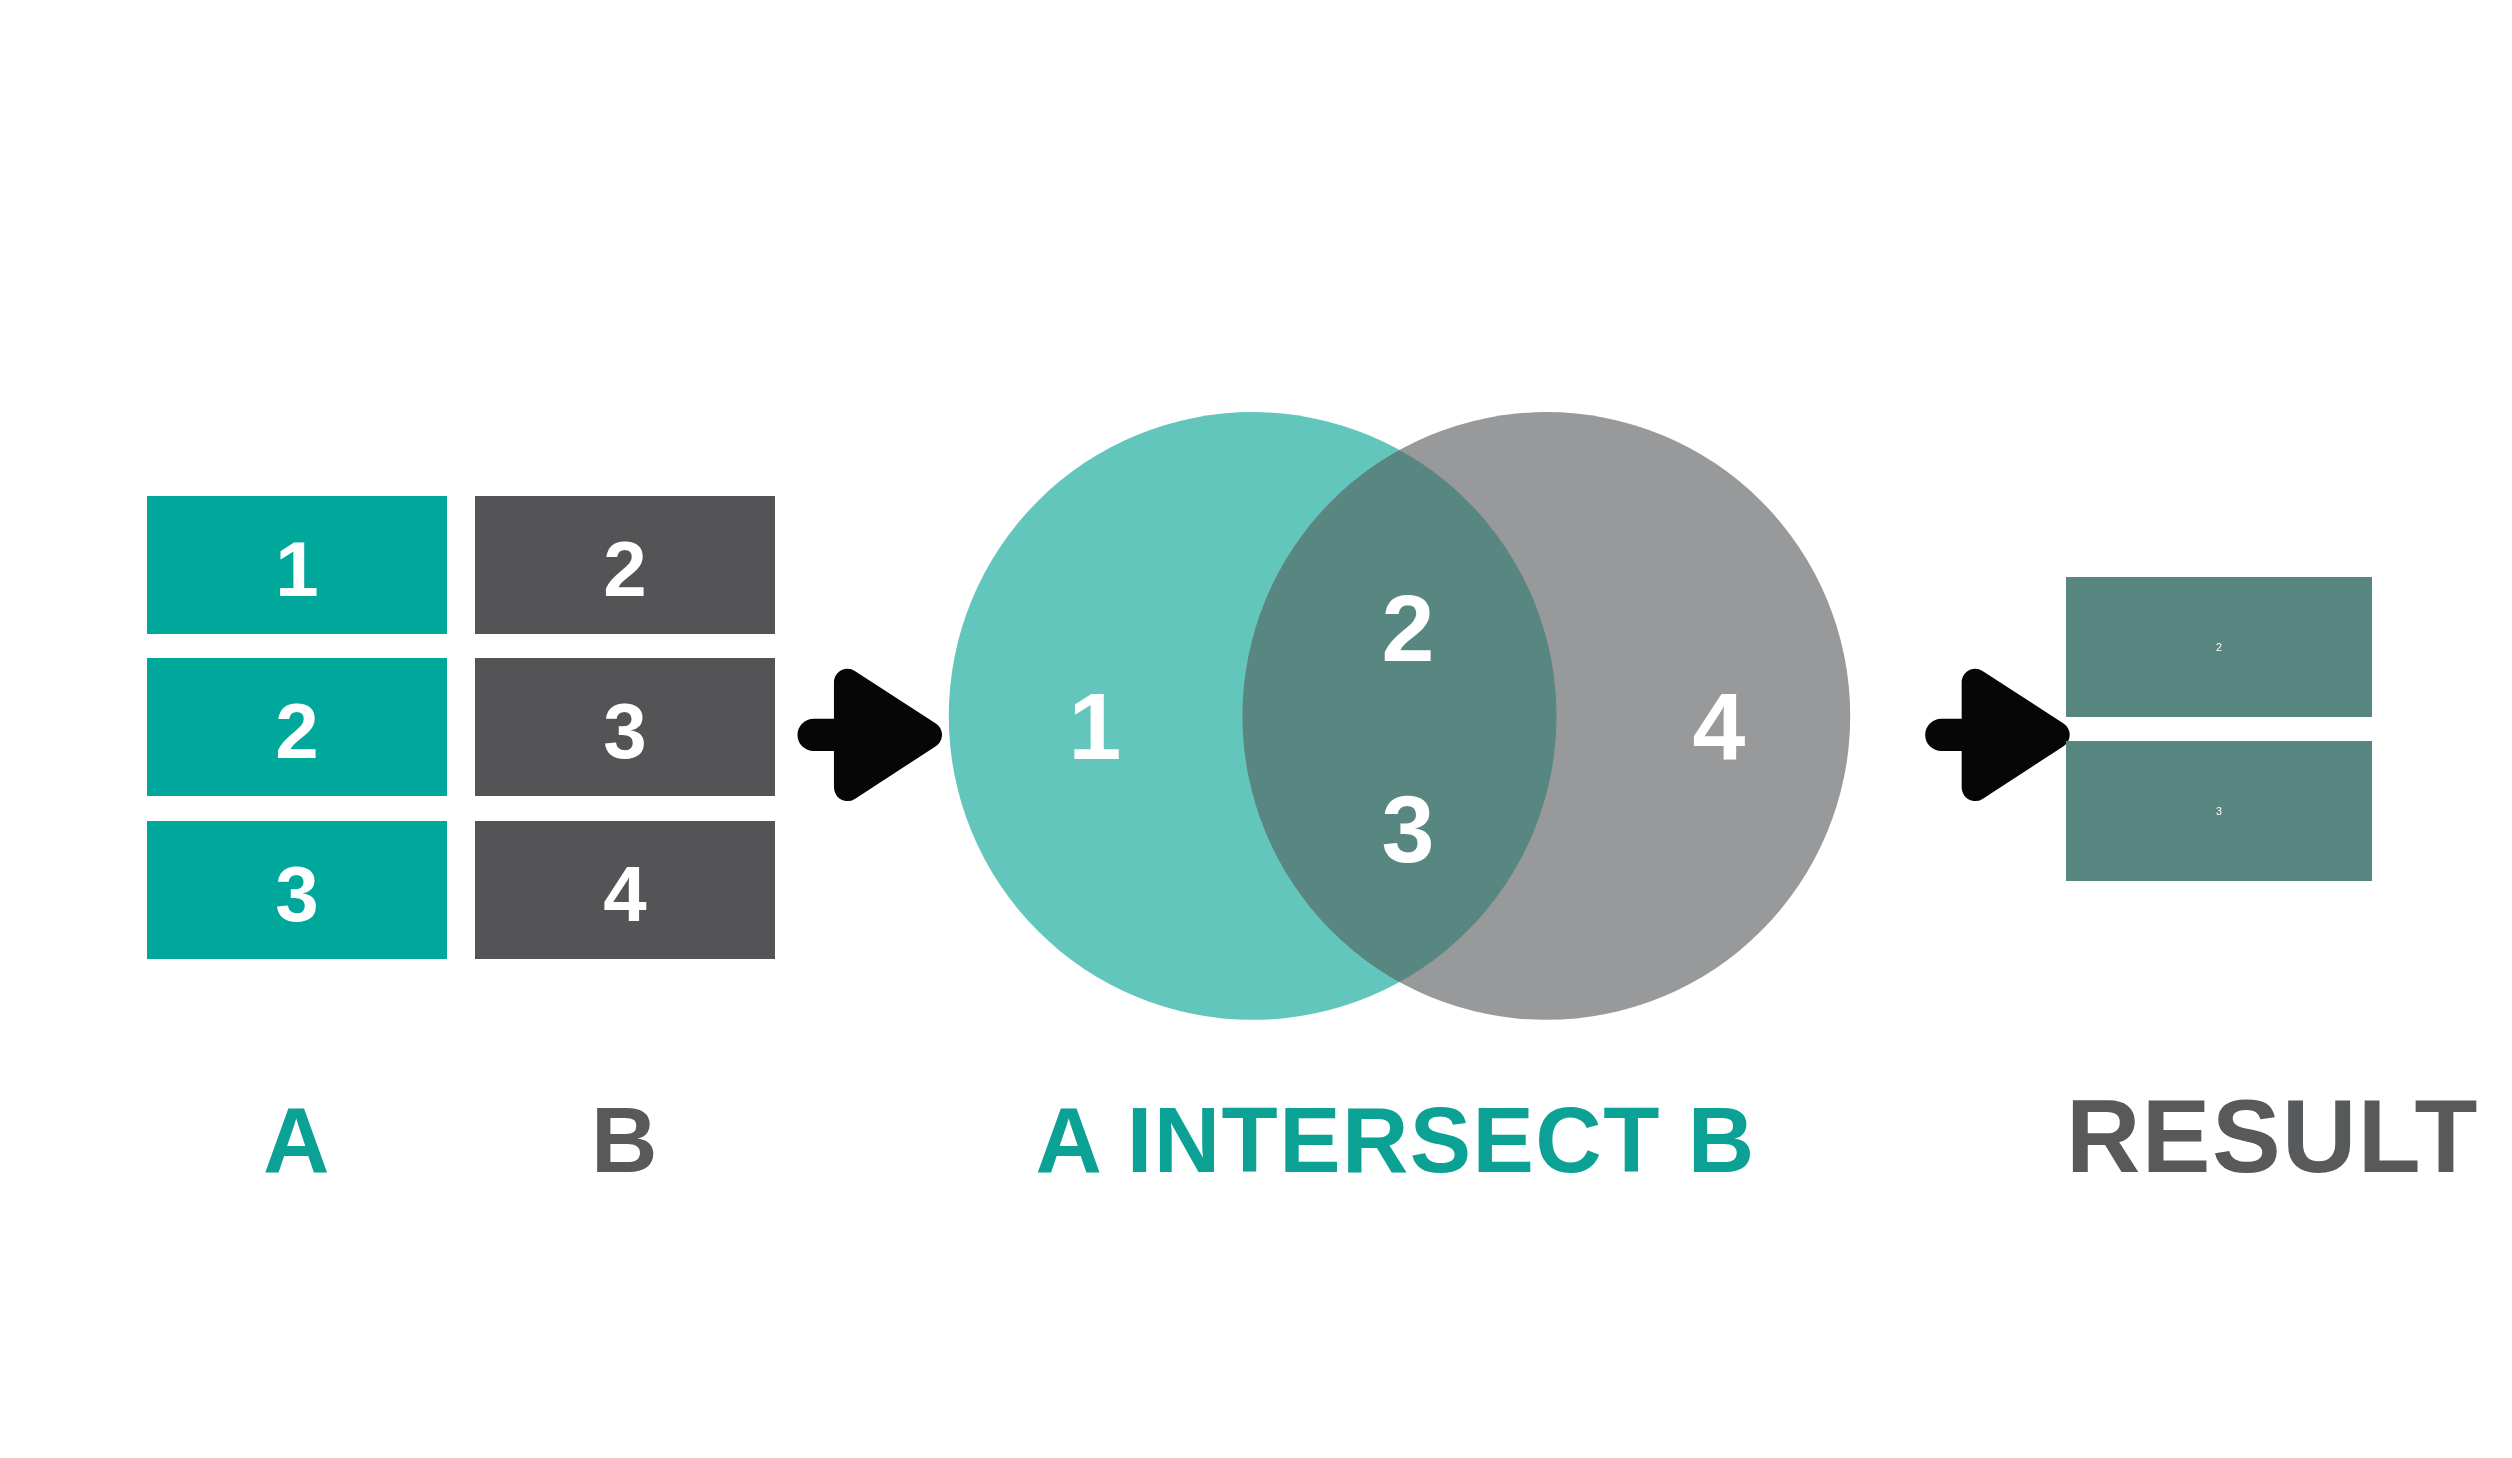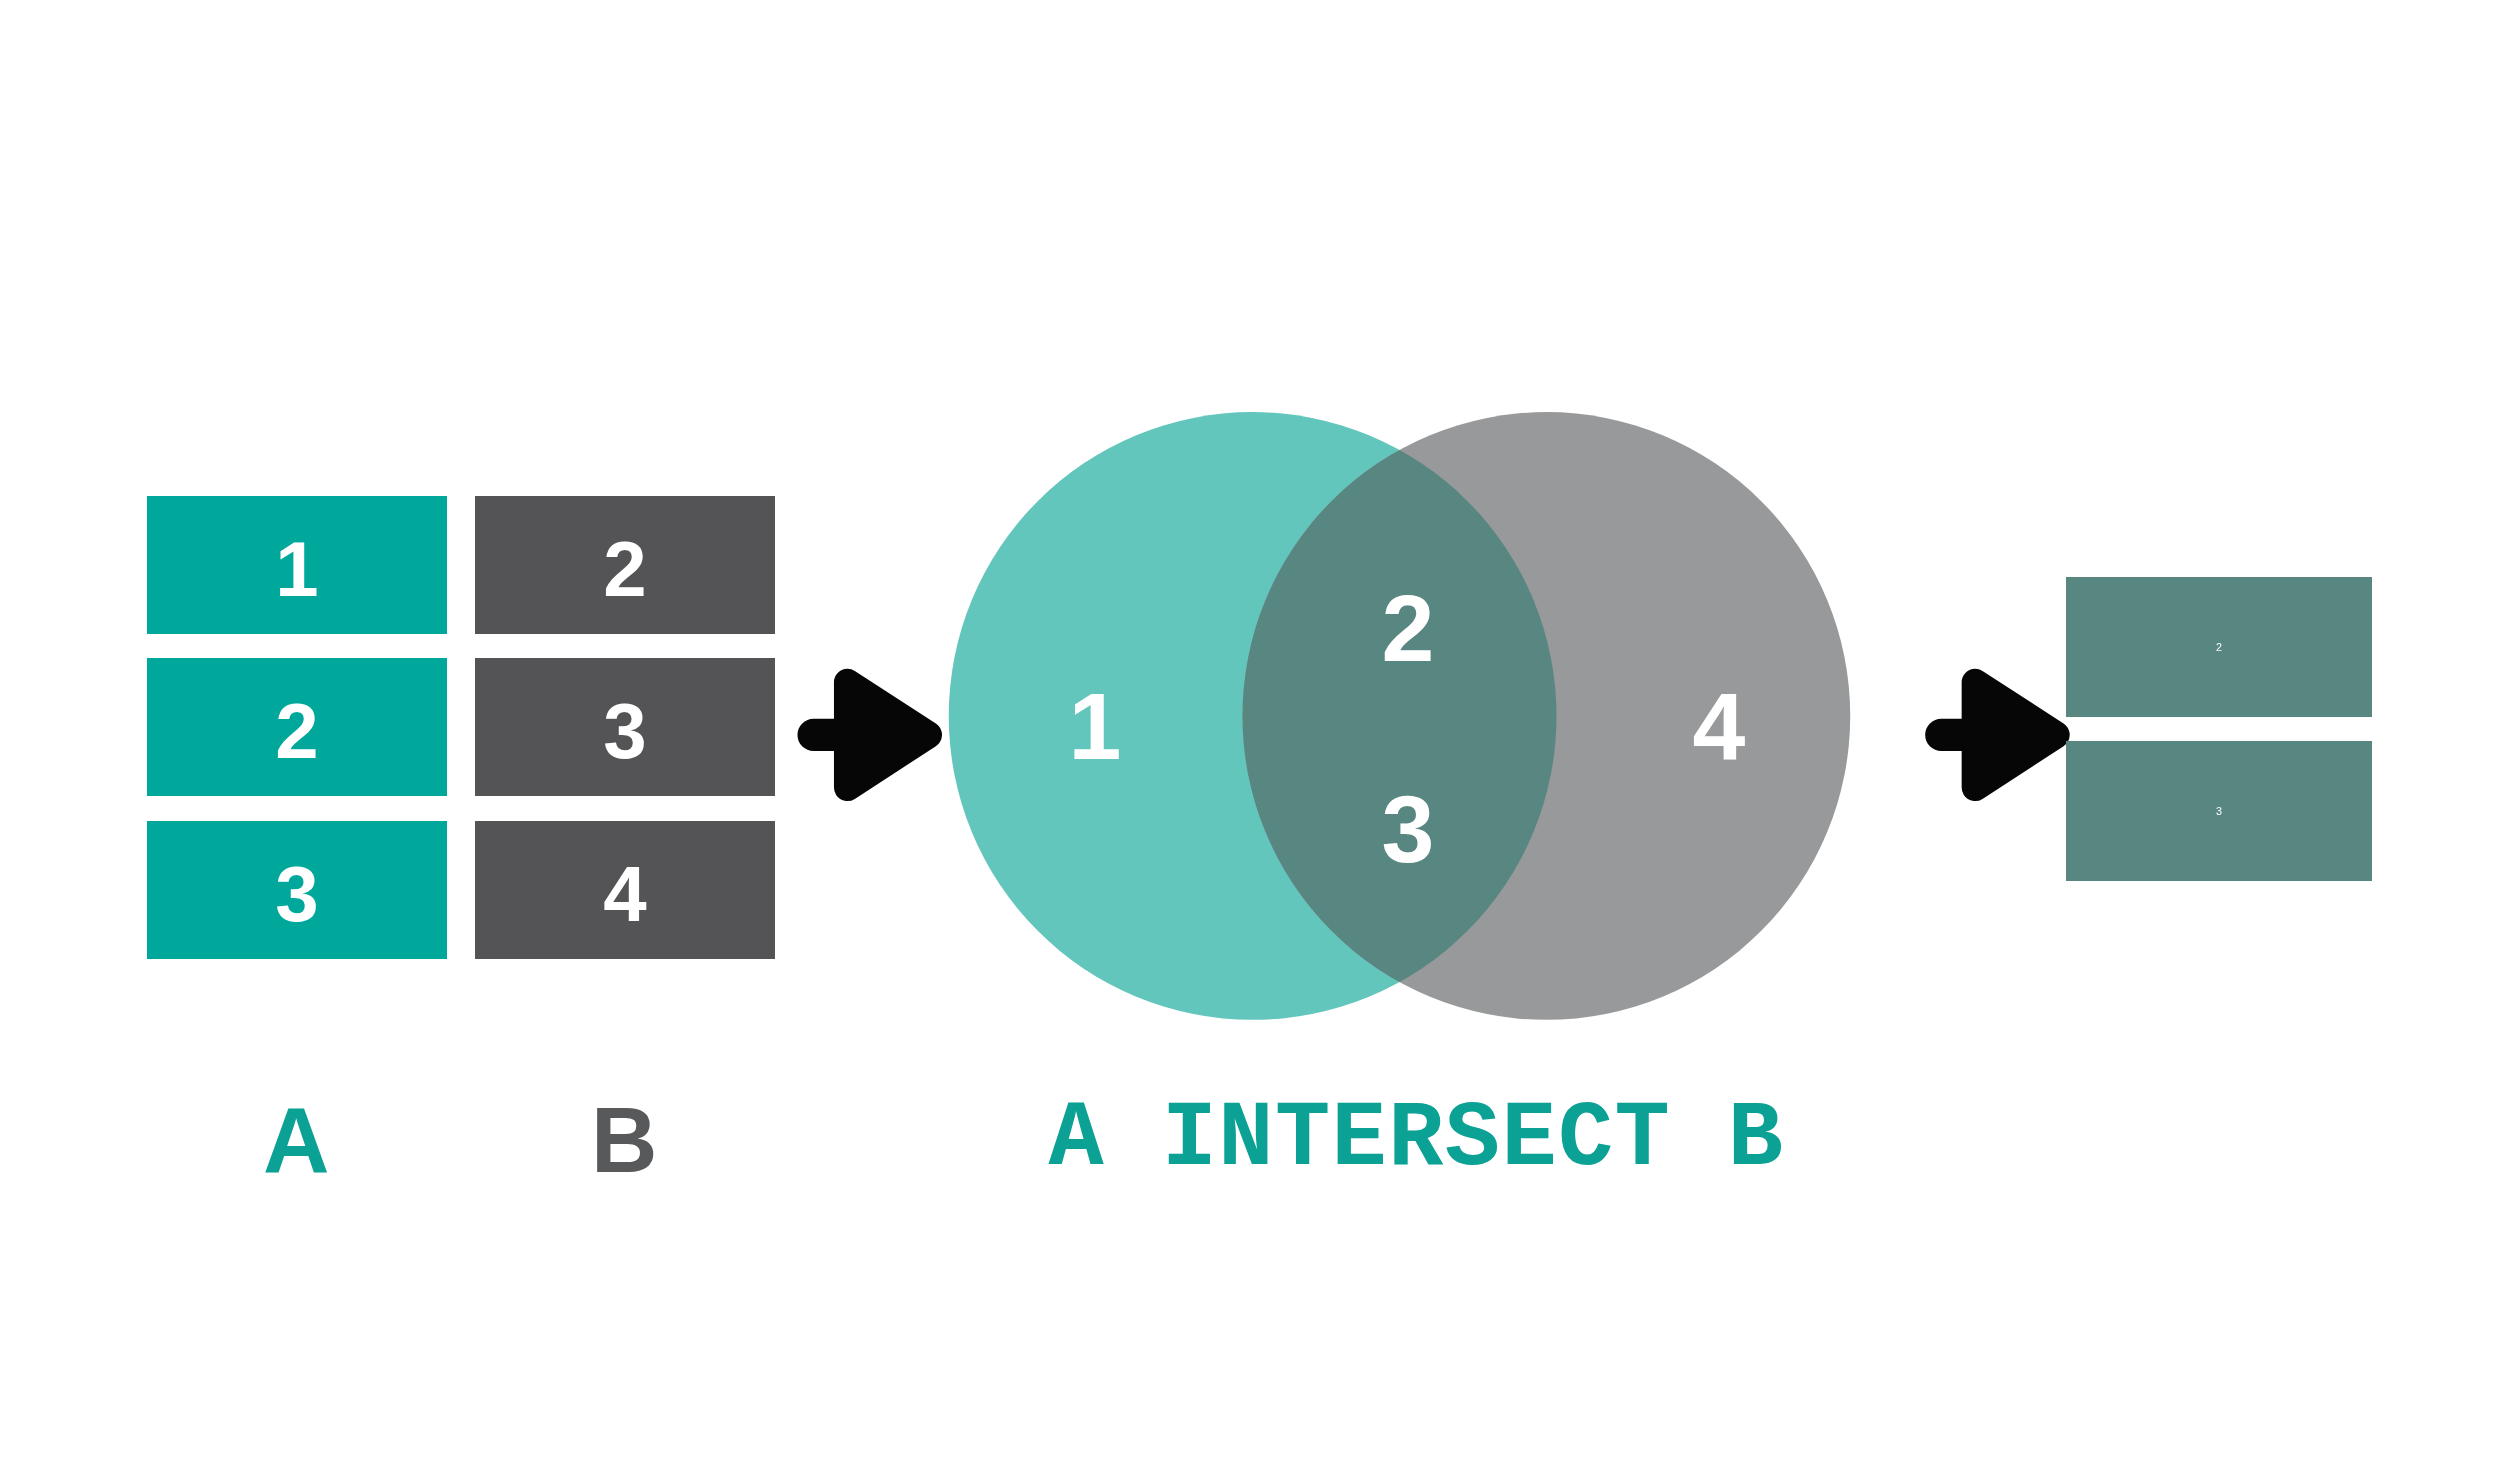--- a/index.html
+++ b/index.html
@@ -128,16 +128,17 @@
 
   <div class="result-box" style="top: 577px; background-color: rgb(88, 134, 129);">
     <span class="num" style="color: rgb(255, 255, 255);">2</span>
   </div>
   <div class="result-box" style="top: 741px; background-color: rgb(88, 134, 129);">
     <span class="num" style="color: rgb(255, 255, 255);">3</span>
   </div>
 
   <div class="col-label teal-text" style="left: 147px; width: 300px; color: rgb(12, 161, 149);">A</div>
   <div class="col-label gray-text" style="left: 475px; width: 300px; color: rgb(88, 89, 91);">B</div>
-  <div class="col-label teal-text" style="left: 944px; width: 945px; color: rgb(12, 161, 149); font-family: Liberation Mono, monospace;">A INTERSECT B</div>
+  <div class="col-label teal-text" style="left: 923px; width: 945px; color: rgb(12, 161, 149);">A INTERSECT B</div>
+  <div class="col-label big gray-text" style="left: 2066px; width: 306px; color: rgb(88, 89, 91);">RESULT</div>
 
 </div>
 
 
 </body></html>

